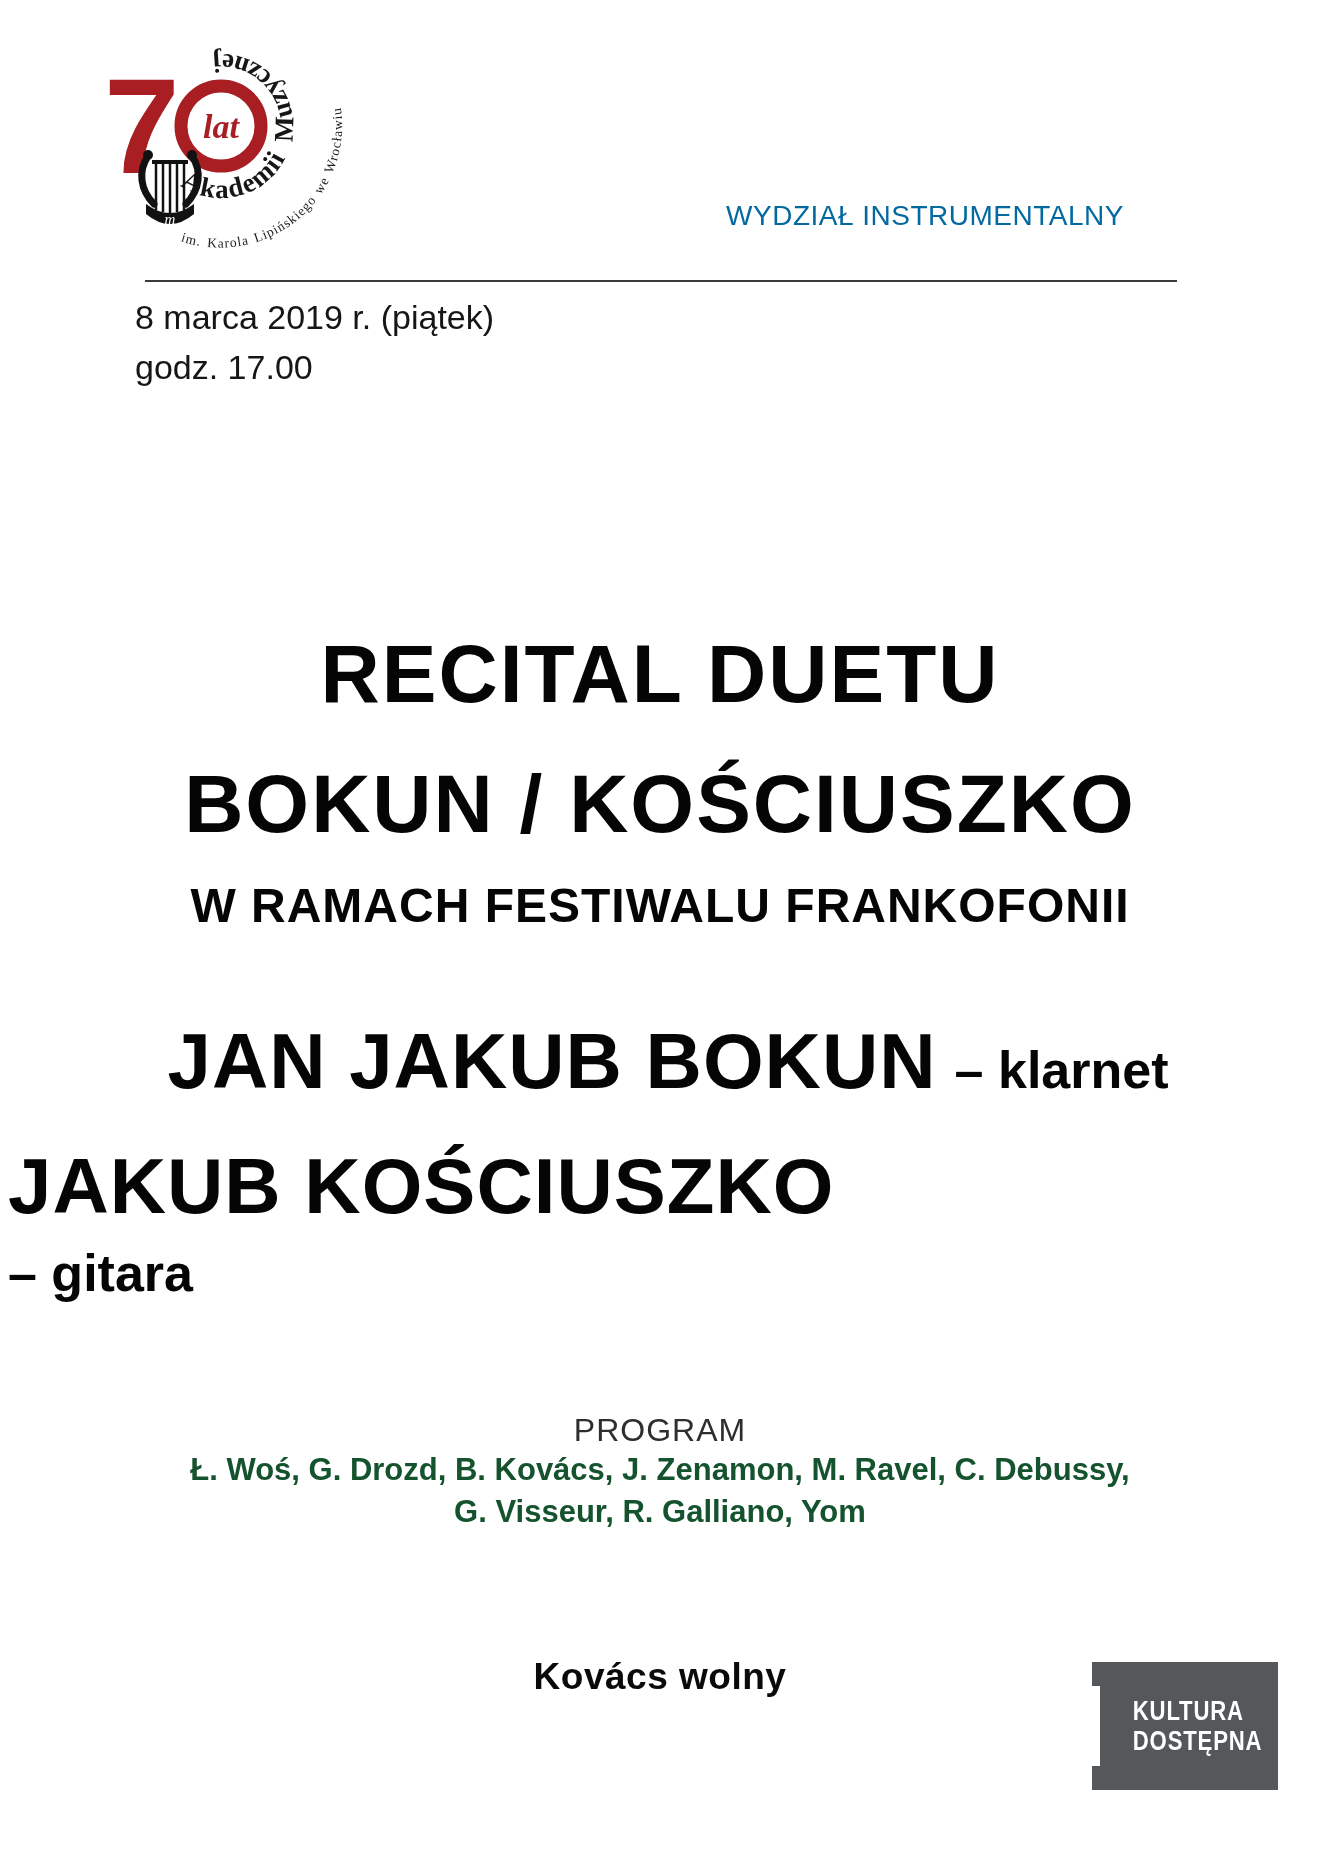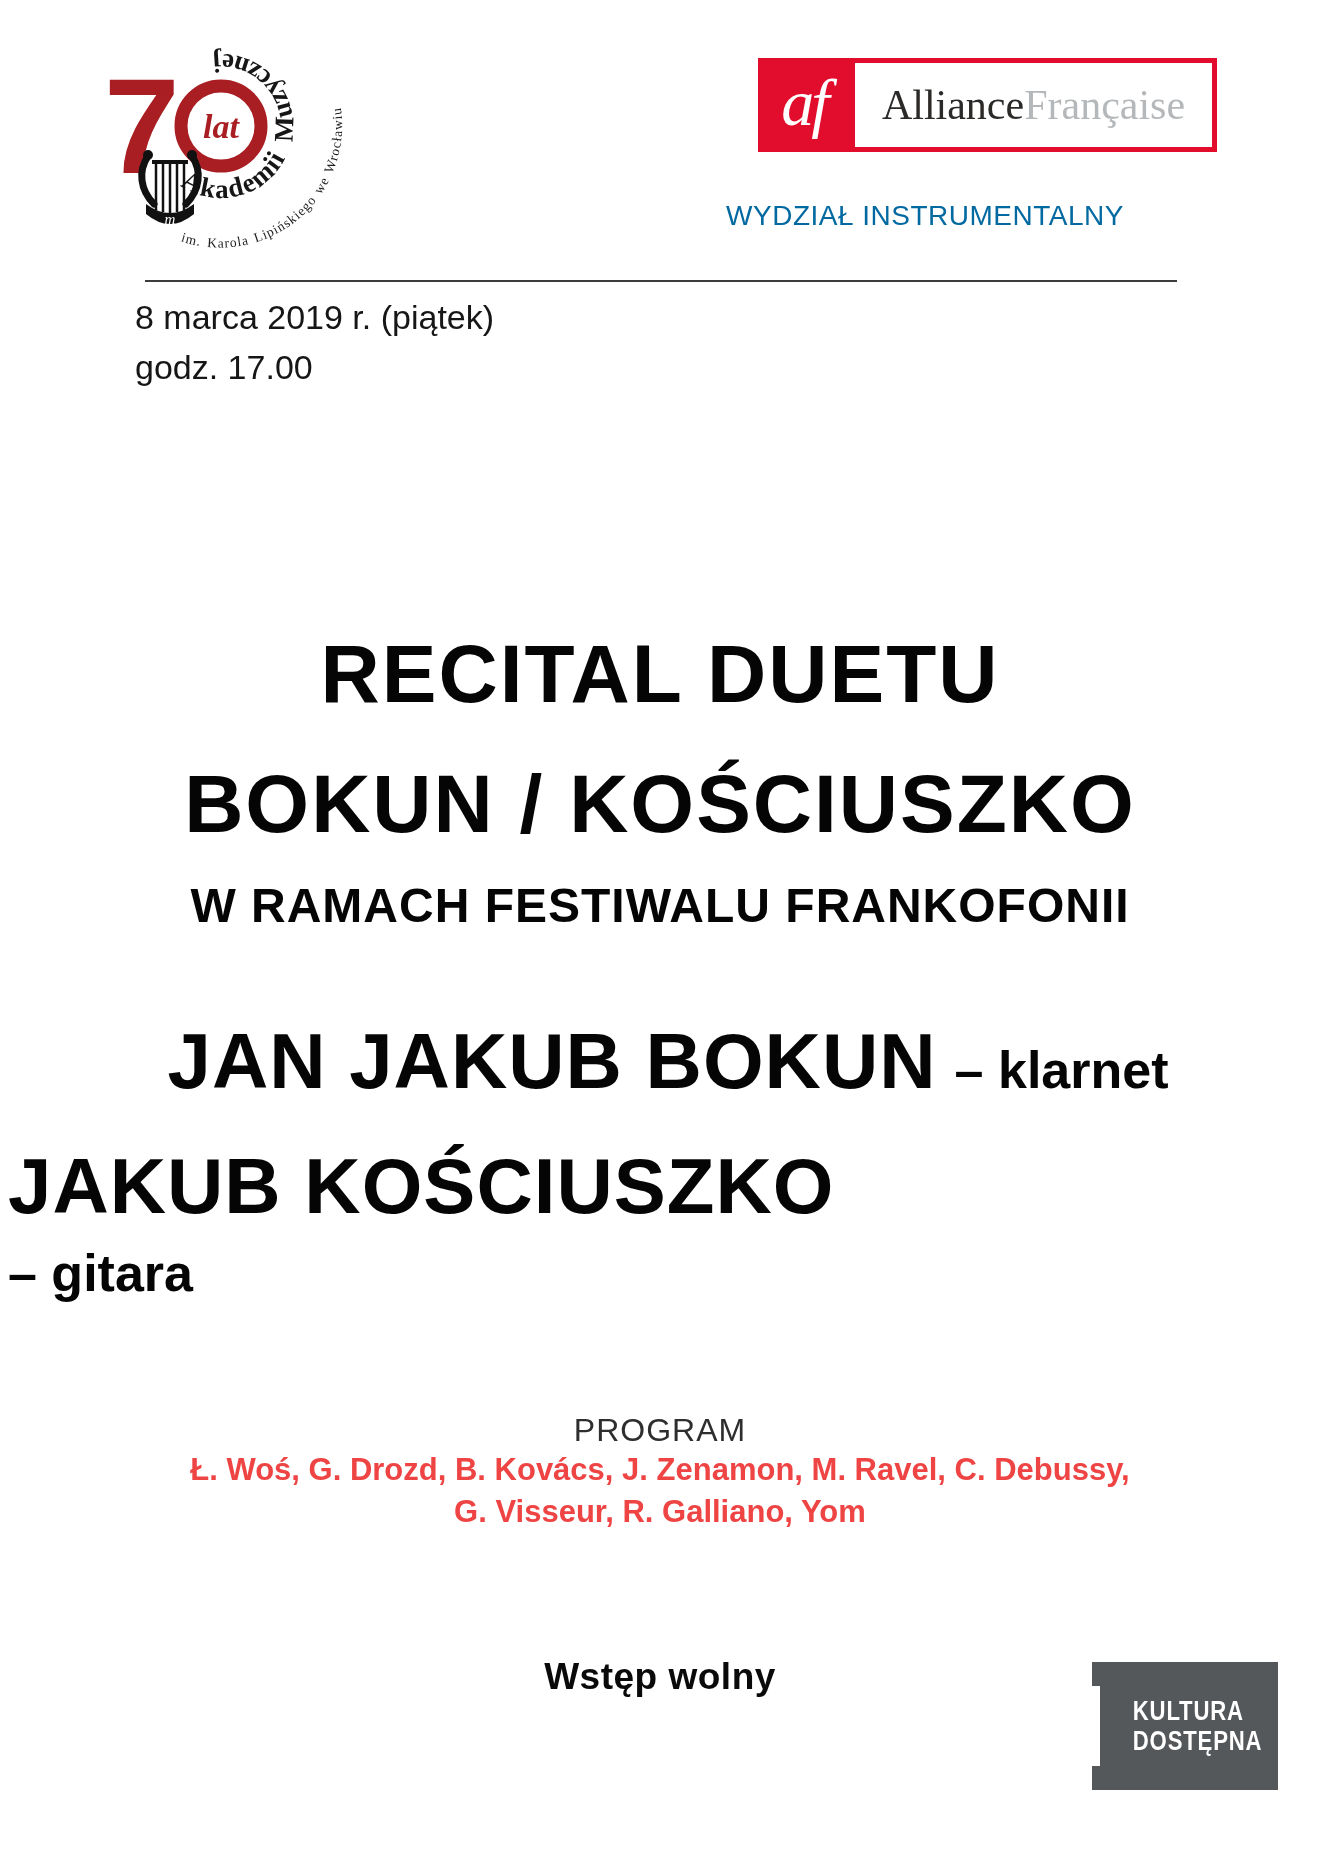--- a/index.html
+++ b/index.html
@@ -46,21 +46,21 @@
 
   
   .performer { position:absolute; left:0; width:1320px; display:flex; justify-content:center; align-items:baseline; gap:18px; color:#050505;padding-left:8px; }
   .performer .pname  { font-size:78px; font-weight:bold; line-height:1; letter-spacing:1px; }
   .performer .pinstr { font-size:52px; font-weight:bold; }
   .performer-1 { top:1022px; }
   .performer-2 { top:1147px;flex-direction:column; }
 
   
   .program-head { top:1412px; font-size:32px; color:#2e2e2e; letter-spacing:1px; }
-  .program-line { font-size:31px; font-weight:bold; color:#ef4444; }
+  .program-line { font-size:31px; font-weight:bold; color:#14532d; }
   .program-line-1 { top:1452px; }
   .program-line-2 { top:1494px; }
 
   .admission { top:1656px; font-size:37px; font-weight:bold; color:#0a0a0a; letter-spacing:0.5px; }
 
   
   .kultura { position:absolute; left:1092px; top:1662px; width:186px; height:128px; background:#55585b; display:flex; align-items:center; justify-content:center; gap:20px; }
   .k-bracket { width:20px; height:80px; border-left:8px solid #fff; border-top:8px solid #fff; border-bottom:8px solid #fff; box-sizing:border-box; }
   .k-text { color:#ffffff; font-weight:bold; font-size:27px; line-height:30px; letter-spacing:1px; transform:scaleX(0.82); transform-origin:45% center; white-space:nowrap; }
 </style>
@@ -97,29 +97,20 @@
         <line x1="105" y1="148" x2="105" y2="196"></line>
         <line x1="112" y1="148" x2="112" y2="197"></line>
         <line x1="119" y1="148" x2="119" y2="196"></line>
         <line x1="126" y1="148" x2="126" y2="194"></line>
       </g>
       <path d="M88,188 Q112,206 136,188 L136,198 Q112,218 88,198 Z" stroke="none"></path>
       <text x="112" y="208" font-size="15" fill="#ffffff" stroke="none" text-anchor="middle" font-family="Liberation Serif, serif" font-style="italic">m</text>
     </g>
   </svg>
 
-  <div class="af-logo">
-    <div class="af-square">
-      <span>af</span>
-    </div>
-    <div class="af-box">
-      <span class="af-name-main">Alliance</span>
-        <span class="af-name-sub">Française</span>
-    </div>
-  </div>
 
   <div class="department">WYDZIAŁ INSTRUMENTALNY</div>
 
   <div class="divider"></div>
 
   <div class="info info-left">
     <div>8 marca 2019 r. (piątek)</div>
     <div>godz. 17.00</div>
   </div>
 
@@ -133,21 +124,21 @@
   </div>
   <div class="performer performer-2">
     <span class="pname">JAKUB KOŚCIUSZKO</span>
     <span class="pinstr">– gitara</span>
   </div>
 
   <div class="centered program-head">PROGRAM</div>
   <div class="centered program-line program-line-1">Ł. Woś, G. Drozd, B. Kovács, J. Zenamon, M. Ravel, C. Debussy,</div>
   <div class="centered program-line program-line-2">G. Visseur, R. Galliano, Yom</div>
 
-  <div class="centered admission">Wstęp wolny</div>
+  <div class="centered admission">Kovács wolny</div>
 
   <div class="kultura">
     <span class="k-bracket"></span>
     <div class="k-text">
       <div>KULTURA</div>
       <div>DOSTĘPNA</div>
     </div>
   </div>
 
 </div>

